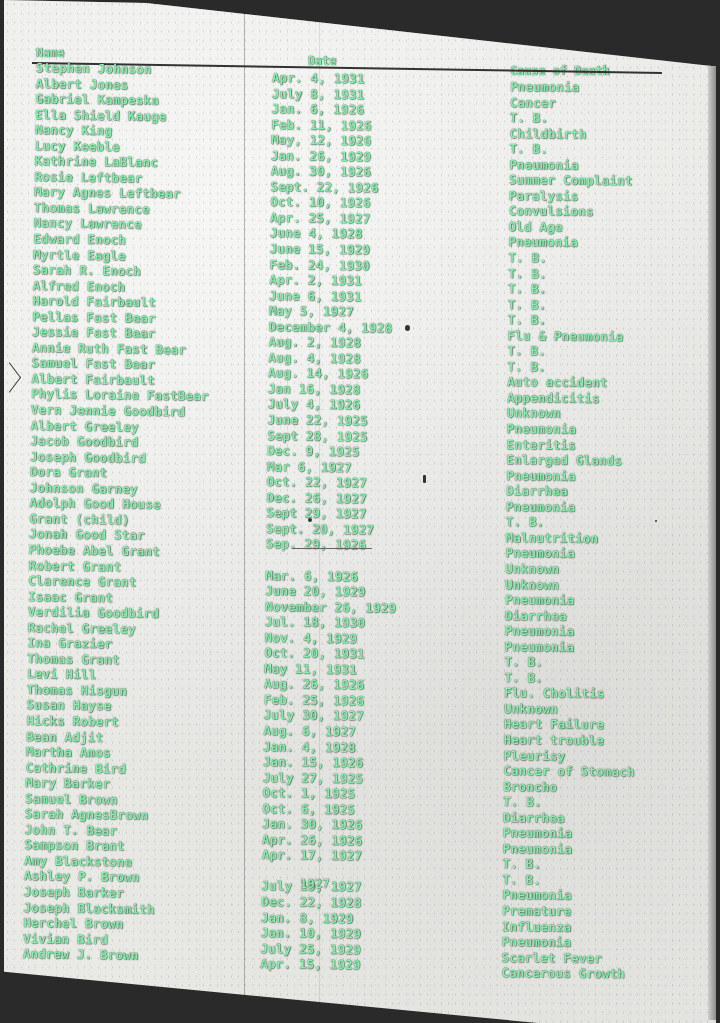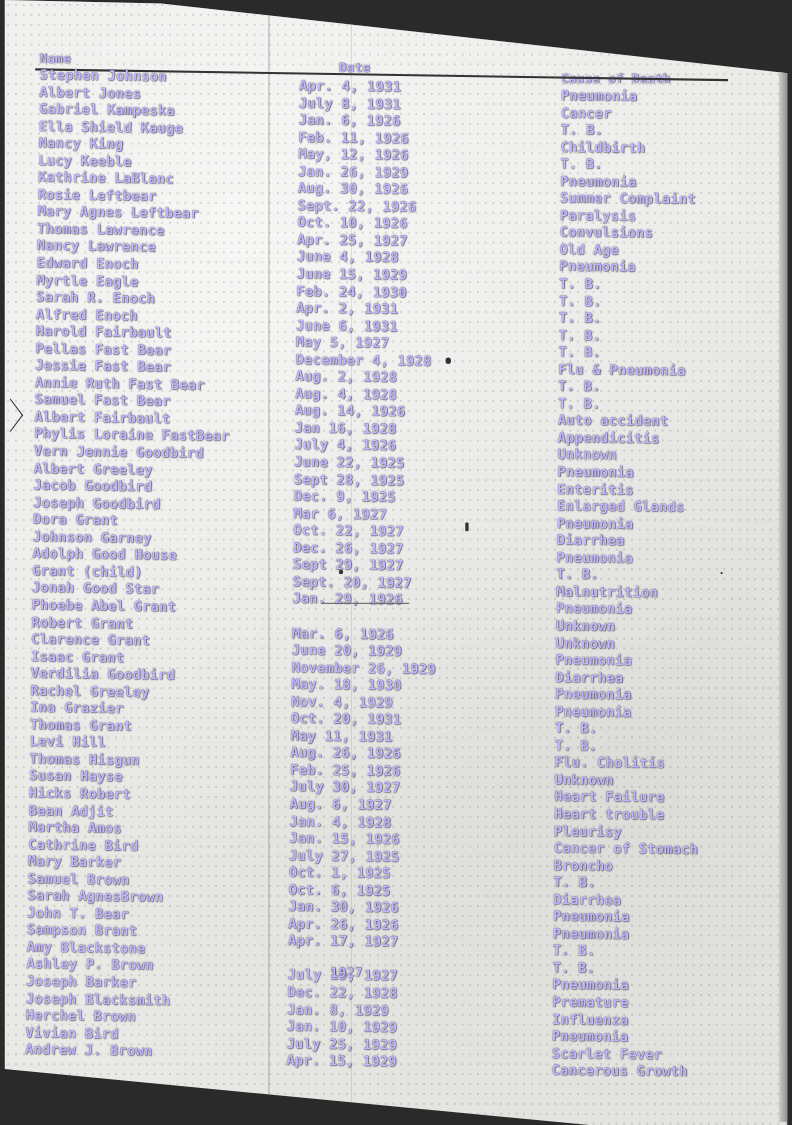--- a/index.html
+++ b/index.html
@@ -25,21 +25,21 @@
       position: absolute; top: 0; left: 240px; width: 1px; height: 1023px;
       background: rgba(60,60,60,0.35);
     }
     .fold-line2 {
       position: absolute; top: 0; left: 315px; width: 1px; height: 1023px;
       background: rgba(60,60,60,0.12);
     }
     .doc {
       position: absolute; left: 0; top: 0; width: 712px; height: 1023px;
       font-family: "DejaVu Sans Mono", "Liberation Mono", monospace;
-      color: #c4b5fd;
+      color: #86efac;
       font-size: 12.5px;
       font-weight: bold;
       text-shadow: 0 0 1.2px rgba(40,40,40,0.8), 0.6px 0.4px 1px rgba(30,30,30,0.6);
       letter-spacing: 0.2px;
     }
     .hdr { position: absolute; font-size: 11.5px; }
     .hdr-name { left: 36px; top: 46px; }
     .hdr-date { left: 308px; top: 54px; }
     .hdr-cause { left: 510px; top: 64px; }
     .rule {
@@ -175,26 +175,26 @@
       <li>Jan 16, 1928</li>
       <li>July 4, 1926</li>
       <li>June 22, 1925</li>
       <li>Sept 28, 1925</li>
       <li>Dec. 9, 1925</li>
       <li>Mar 6, 1927</li>
       <li>Oct. 22, 1927</li>
       <li>Dec. 26, 1927</li>
       <li>Sept 29, 1927</li>
       <li>Sept. 20, 1927</li>
-      <li>Jan. 29, 1926</li>
+      <li>Sep. 29, 1926</li>
       <li></li>
       <li>Mar. 6, 1926</li>
       <li>June 20, 1929</li>
       <li>November 26, 1929</li>
-      <li>May. 18, 1930</li>
+      <li>Jul. 18, 1930</li>
       <li>Nov. 4, 1929</li>
       <li>Oct. 20, 1931</li>
       <li>May 11, 1931</li>
       <li>Aug. 26, 1926</li>
       <li>Feb. 25, 1926</li>
       <li>July 30, 1927</li>
       <li>Aug. 6, 1927</li>
       <li>Jan. 4, 1928</li>
       <li>Jan. 15, 1926</li>
       <li>July 27, 1925</li>

